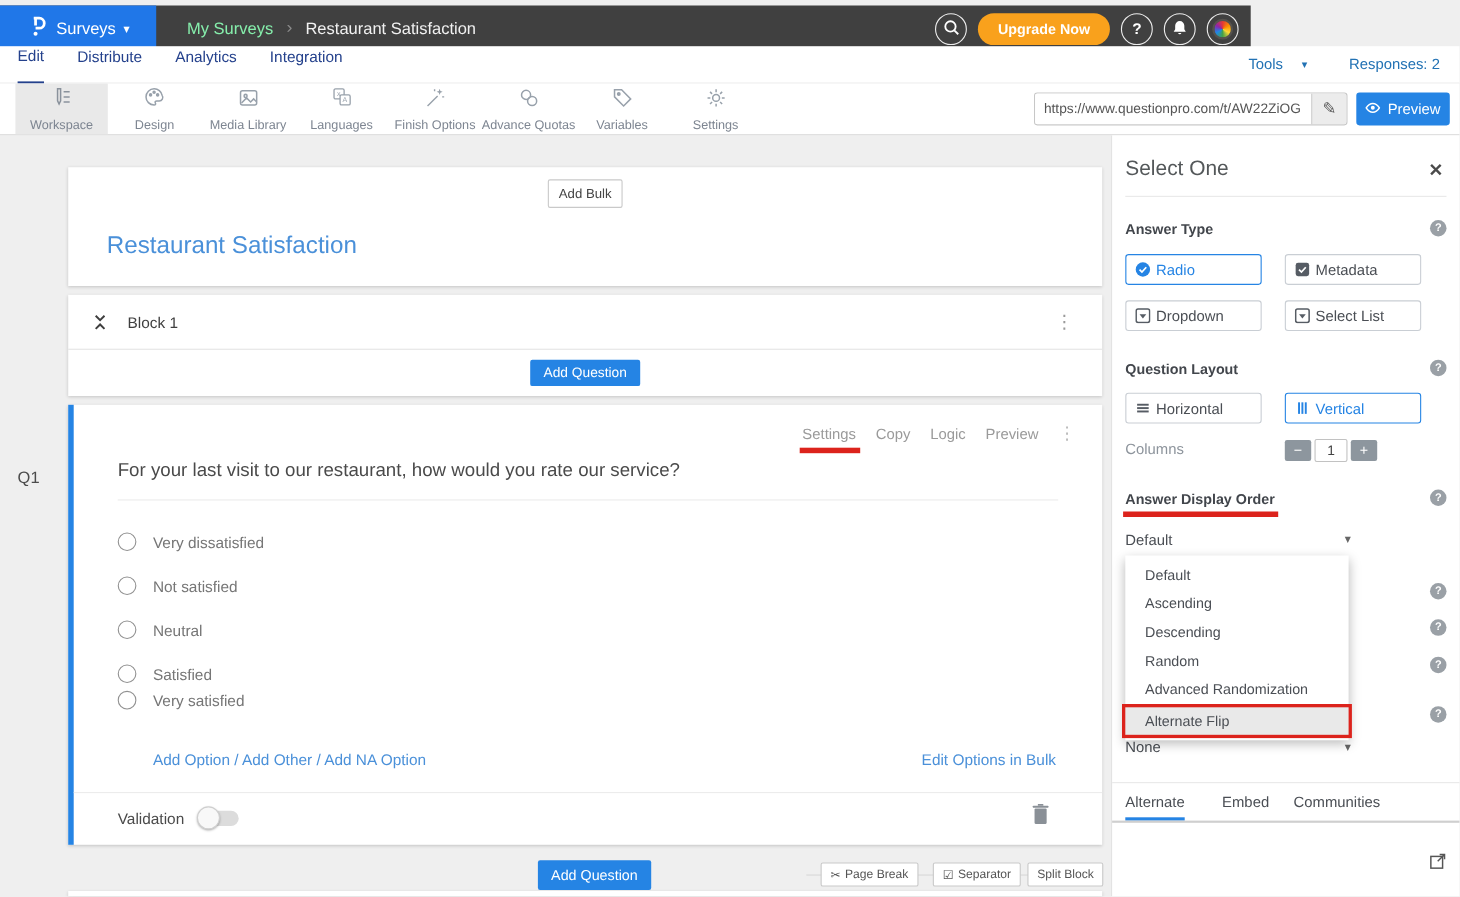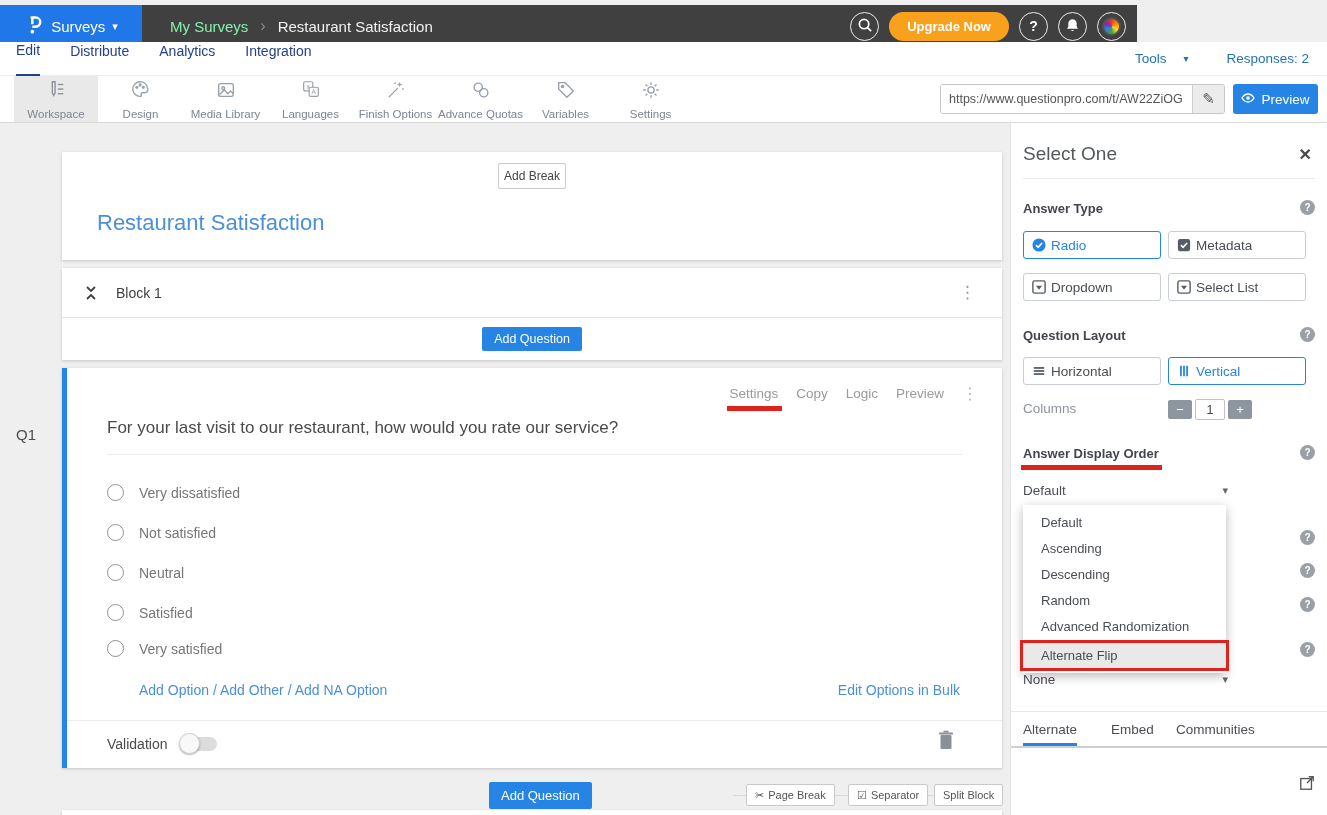--- a/index.html
+++ b/index.html
@@ -84,21 +84,21 @@
   .next-card-sliver { position:absolute; left:62px; top:810px; width:940px; height:5px; background:#fff; box-shadow:0 1px 3px rgba(0,0,0,.18); }
 
   
   .panel { position:absolute; left:1010px; top:123px; width:317px; height:692px; background:#fff; border-left:1px solid #e3e3e3; }
   .panel-title { position:absolute; left:12px; top:20px; font-size:19px; color:#54585a; }
   .panel-close { position:absolute; right:15px; top:22px; font-size:16px; font-weight:bold; color:#4a4a4a; cursor:pointer; }
   .p-hr { position:absolute; left:12px; right:12px; top:55px; height:1px; background:#e8e8e8; }
   .p-label { position:absolute; left:12px; font-size:13px; font-weight:bold; color:#42464c; }
   .p-label-red::after { content:""; display:block; height:5px; background:#dc231c; margin-top:4px; margin-left:-2px; width:104%; }
   .help { position:absolute; right:12px; width:15px; height:15px; border-radius:50%; background:#9aa0a6; color:#fff; font-size:10px; font-weight:bold; display:flex; align-items:center; justify-content:center; cursor:pointer; }
-  .choice-btn { position:absolute; width:138px; height:28px; border:1px solid #c9ced4; border-radius:3px; background:#fff; display:flex; align-items:center; gap:5px; padding-left:8px; font-size:13.5px; color:#4a4e54; cursor:pointer; }
+  .choice-btn { position:absolute; width:124px; height:28px; border:1px solid #c9ced4; border-radius:3px; background:#fff; display:flex; align-items:center; gap:5px; padding-left:8px; font-size:13.5px; color:#4a4e54; cursor:pointer; }
   .choice-btn svg { width:14px; height:14px; flex:none; }
   .choice-btn.selected { border:1.5px solid #2584e4; color:#2584e4; }
   .col-label { position:absolute; left:12px; font-size:13.5px; color:#8d949c; }
   .stepper { position:absolute; left:157px; top:276px; display:flex; align-items:center; gap:3px; }
   .step-btn { width:24px; height:19px; background:#8d969e; color:#fff; border:none; border-radius:2px; font-size:13px; display:flex; align-items:center; justify-content:center; cursor:pointer; }
   .step-val { width:30px; height:21px; border:1px solid #c2c2c2; border-radius:2px; font-size:12.5px; color:#444; display:flex; align-items:center; justify-content:center; background:#fff; }
   .p-select { position:absolute; left:12px; width:205px; font-size:13.5px; color:#4a4e54; cursor:pointer; }
   .p-select .caret { position:absolute; right:0; top:1px; font-size:11px; color:#666; }
   .dd-menu { position:absolute; left:12px; top:382px; width:203px; background:#fff; box-shadow:0 3px 10px rgba(0,0,0,.28); padding-top:5px; padding-bottom:2px; z-index:5; }
   .dd-item { height:26px; line-height:26px; padding-left:18px; font-size:13px; color:#4a4e54; cursor:pointer; }
@@ -243,21 +243,21 @@
           <path d="M1 6s2.5-4 6-4 6 4 6 4-2.5 4-6 4-6-4-6-4z" fill="none" stroke="#fff" stroke-width="1.4"></path>
           <circle cx="7" cy="6" r="1.8" fill="#fff"></circle>
         </svg></span>
     <span>Preview</span>
   </button>
 </div>
 
 <div class="qnum">Q1</div>
 
 <div class="card card-head">
-  <button class="add-logo-btn">Add Break</button>
+  <button class="add-logo-btn">Add Bulk</button>
   <div class="survey-title">Restaurant Satisfaction</div>
 </div>
 
 <div class="card card-block">
   <div class="block-row">
     <span class="block-collapse">
       <svg width="18" height="16" viewBox="0 0 18 16" fill="none" stroke="#3f3f3f" stroke-width="1.8">
           <polyline points="5,2 9,6 13,2"></polyline>
           <polyline points="5,14 9,10 13,14"></polyline>
         </svg>
@@ -290,21 +290,21 @@
     <span class="opt-label">Not satisfied</span>
   </div>
   <div class="opt-row" style="top:196px">
     <span class="radio-circle"></span>
     <span class="opt-label">Neutral</span>
   </div>
   <div class="opt-row" style="top:236px">
     <span class="radio-circle"></span>
     <span class="opt-label">Satisfied</span>
   </div>
-  <div class="opt-row" style="top:272px">
+  <div class="opt-row" style="top:260px">
     <span class="radio-circle"></span>
     <span class="opt-label">Very satisfied</span>
   </div>
 
   <div class="opt-links">
     <span>Add Option</span><span class="slash"> / </span><span>Add Other</span><span class="slash"> / </span><span>Add NA Option</span>
   </div>
   <div class="bulk-link">Edit Options in Bulk</div>
   <div class="qdivider2"></div>
 

